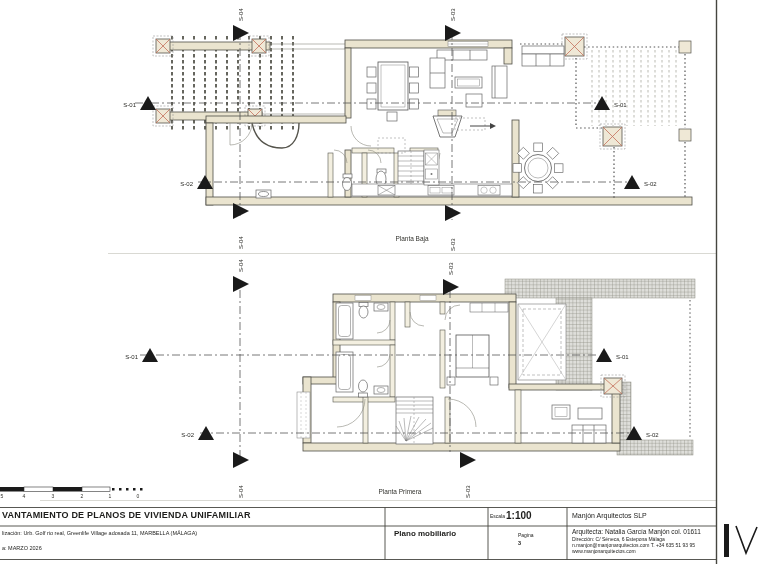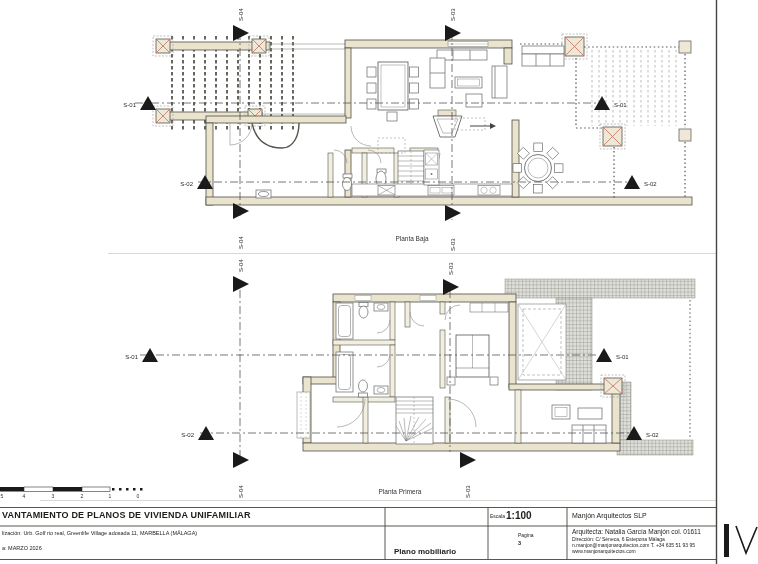--- a/index.html
+++ b/index.html
@@ -12,21 +12,21 @@
   .marker-label{font-size:6px;fill:#2b2b27;}
   .plan-label{font-size:6.5px;fill:#33332e;}
   .scale-num{font-size:5px;fill:#33332e;}
   .tb div,.tb span{position:absolute;white-space:nowrap;color:#1d1d1b;line-height:1.1;}
   .tb-title{left:2px;top:511px;font-size:9px;font-weight:bold;letter-spacing:.2px;}
   .tb-loc{left:2px;top:530px;font-size:5.5px;}
   .tb-date{left:2px;top:545px;font-size:5.5px;}
   .tb-escala-label{left:490px;top:514px;font-size:5px;color:#444;}
   .tb-escala-value{left:506px;top:510px;font-size:10px;font-weight:bold;}
   .tb-firm{left:572px;top:512px;font-size:7px;}
-  .tb-drawing{left:394px;top:548px;font-size:8px;font-weight:bold;}
+  .tb-drawing{left:394px;top:530px;font-size:8px;font-weight:bold;}
   .tb-page-label{left:518px;top:533px;font-size:5px;color:#444;}
   .tb-page-num{left:518px;top:540px;font-size:5.5px;font-weight:bold;}
   .tb-arch1{left:572px;top:528px;font-size:6.5px;}
   .tb-arch2{left:572px;top:537px;font-size:5px;color:#454540;}
   .tb-arch3{left:572px;top:543px;font-size:5px;color:#454540;}
   .tb-arch4{left:572px;top:549px;font-size:5px;color:#454540;}
 </style>
 </head>
 <body>
 

